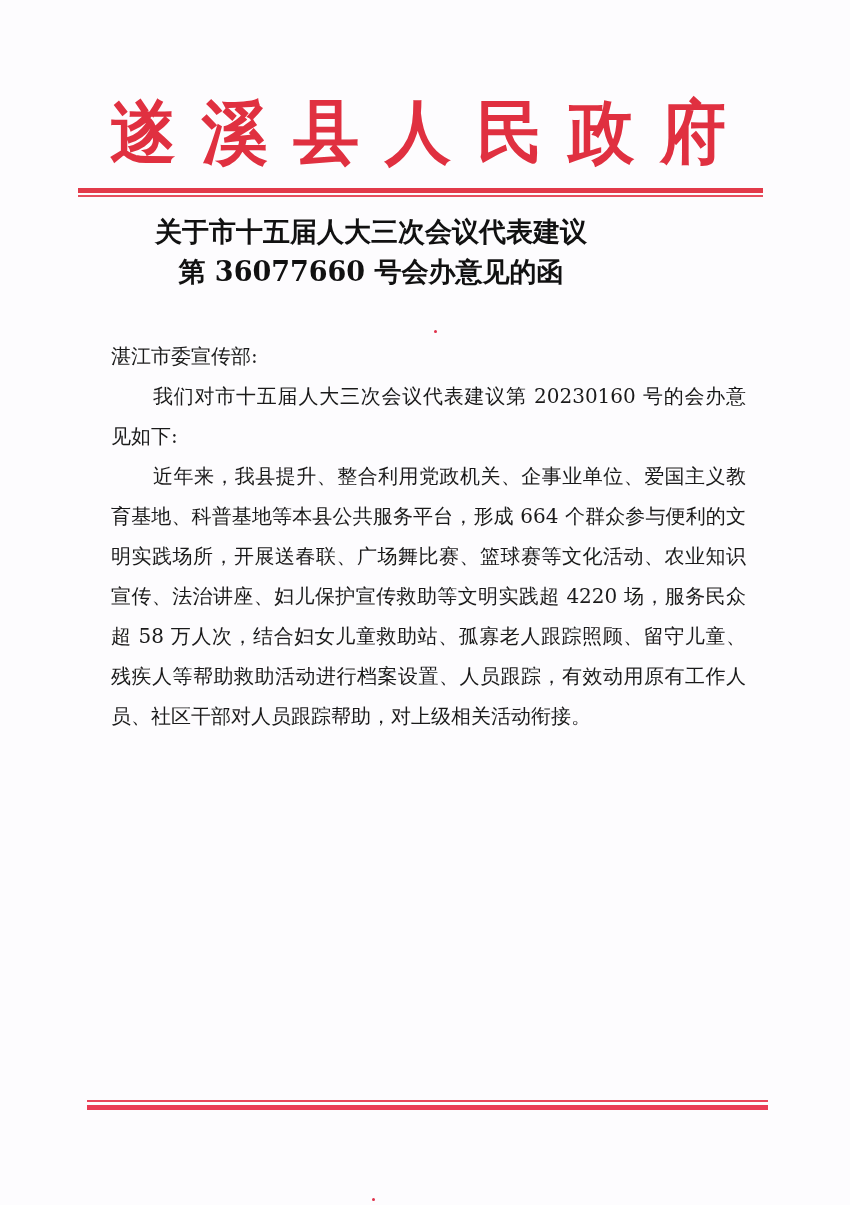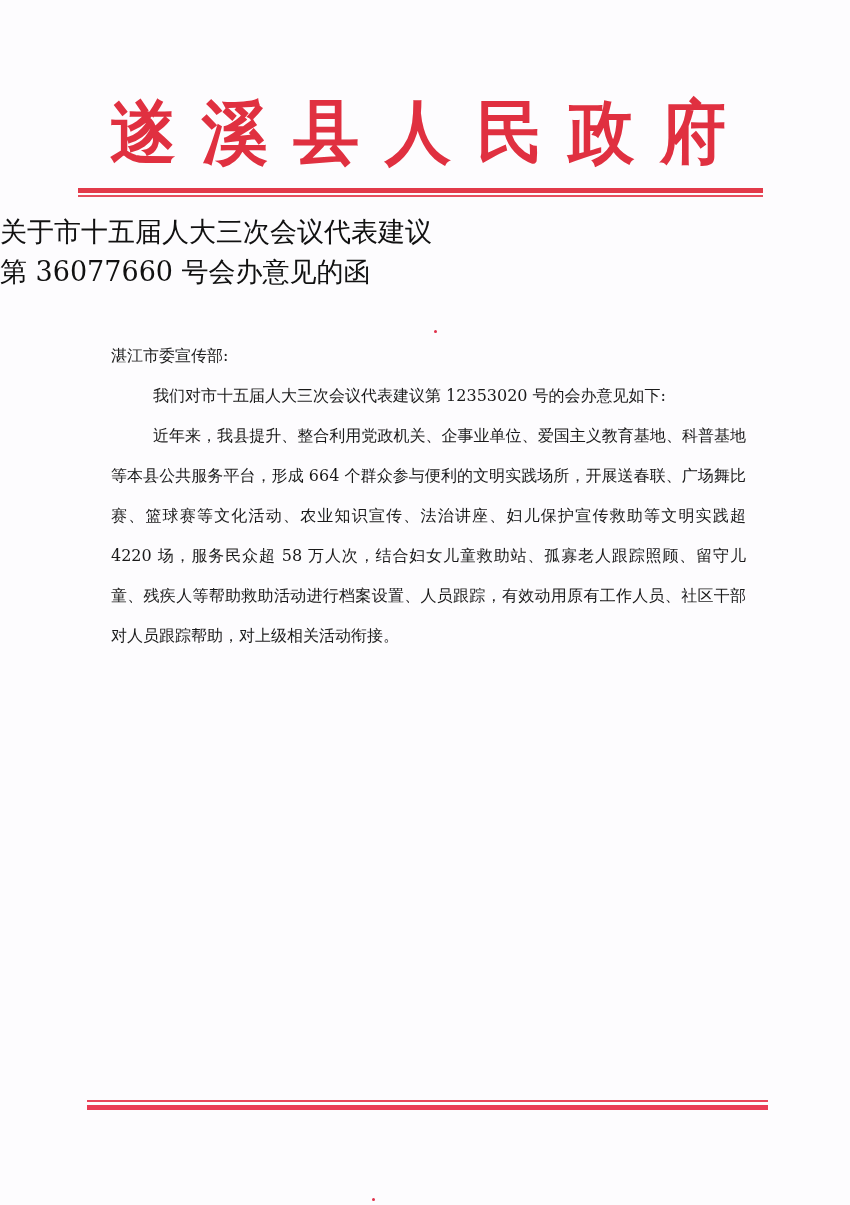--- a/index.html
+++ b/index.html
@@ -75,37 +75,37 @@
     .rule-bottom .gap { height: 3px; }
     .rule-bottom .thick {
       height: 5px;
       background: #ea3c55;
     }
     .doc-title {
       position: absolute;
       left: 0;
       top: 212px;
       width: 742px;
-      text-align: left;
+      text-align: center;
       font-family: "DejaVu Serif", serif;
-      font-weight: normal;
+      font-weight: bold;
       font-size: 27px;
       line-height: 40px;
       color: #111;
     }
     .doc-title .line {
       display: block;
     }
     .body-text {
       position: absolute;
       left: 111px;
       top: 336px;
       width: 635px;
       font-family: "DejaVu Serif", serif;
-      font-size: 16px;
+      font-size: 20px;
       line-height: 40px;
       color: #1a1a1a;
     }
     .body-text p {
       margin: 0;
       text-align: justify;
       text-align-last: left;
     }
     .body-text p.indent {
       text-indent: 42px;
@@ -146,21 +146,21 @@
 
   <div class="doc-title">
     <span class="line">关于市十五届人大三次会议代表建议</span>
     <span class="line">第 36077660 号会办意见的函</span>
   </div>
 
   <div class="stray" style="left:434px; top:330px;"></div>
 
   <div class="body-text">
     <p class="salutation">湛江市委宣传部:</p>
-    <p class="indent">我们对市十五届人大三次会议代表建议第 12353020 号的会办意见如下:</p>
+    <p class="indent">我们对市十五届人大三次会议代表建议第 20230160 号的会办意见如下:</p>
     <p class="indent">近年来，我县提升、整合利用党政机关、企事业单位、爱国主义教育基地、科普基地等本县公共服务平台，形成 664 个群众参与便利的文明实践场所，开展送春联、广场舞比赛、篮球赛等文化活动、农业知识宣传、法治讲座、妇儿保护宣传救助等文明实践超 4220 场，服务民众超 58 万人次，结合妇女儿童救助站、孤寡老人跟踪照顾、留守儿童、残疾人等帮助救助活动进行档案设置、人员跟踪，有效动用原有工作人员、社区干部对人员跟踪帮助，对上级相关活动衔接。</p>
   </div>
 
   <div class="rule-bottom">
     <div class="thin"></div>
     <div class="gap"></div>
     <div class="thick"></div>
   </div>
 
   <div class="stray" style="left:372px; top:1198px;"></div>

